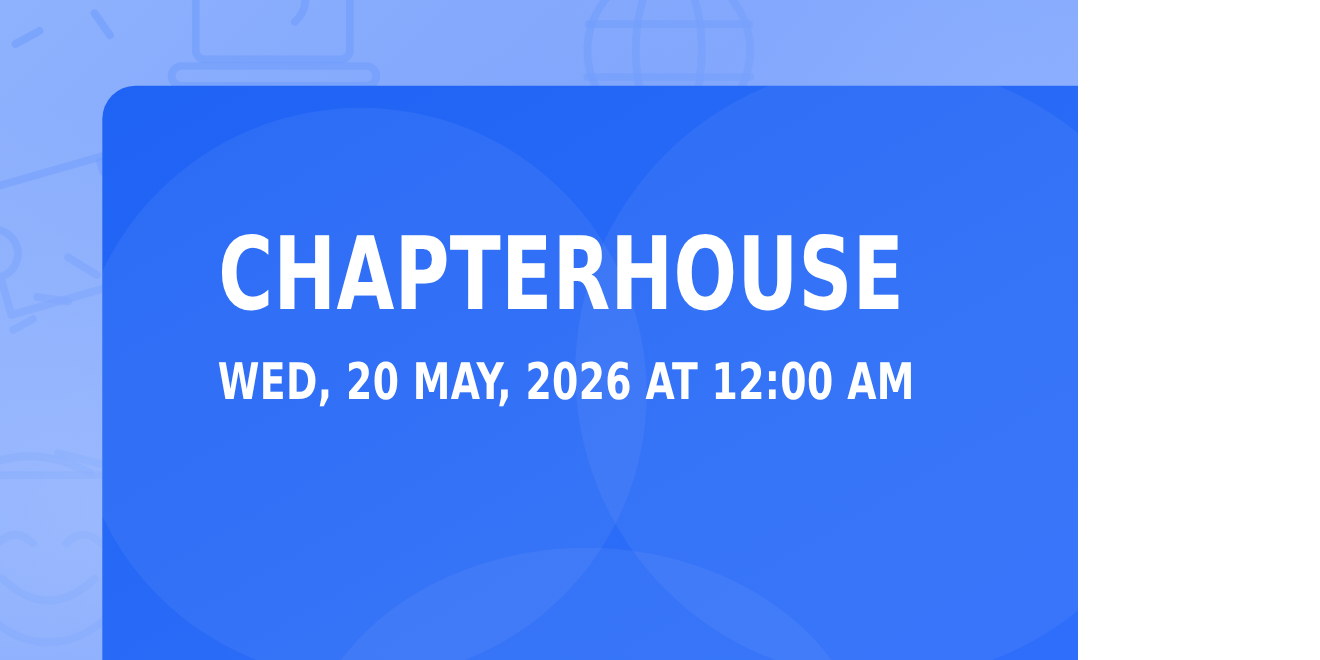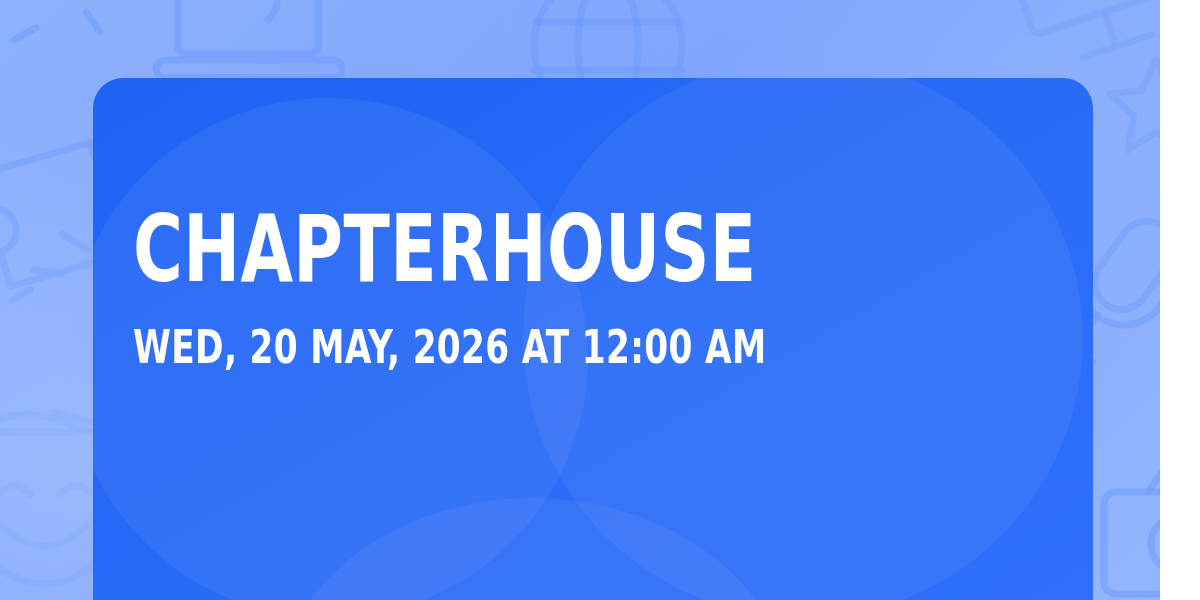--- a/index.html
+++ b/index.html
@@ -7,24 +7,25 @@
     margin: 0;
     padding: 0;
     width: 1200px;
     height: 600px;
     overflow: hidden;
     font-family: "Liberation Sans", sans-serif;
   }
 
   #stage {
     position: relative;
-    width: 1160px;
+    width: 980px;
     height: 600px;
     overflow: hidden;
     background: linear-gradient(135deg, #8fb2fd 0%, #7ea4fc 45%, #93b6fe 100%);
+    text-align: center;
   }
 
   
   #bg-pattern {
     position: absolute;
     inset: 0;
     width: 1200px;
     height: 600px;
     pointer-events: none;
   }

